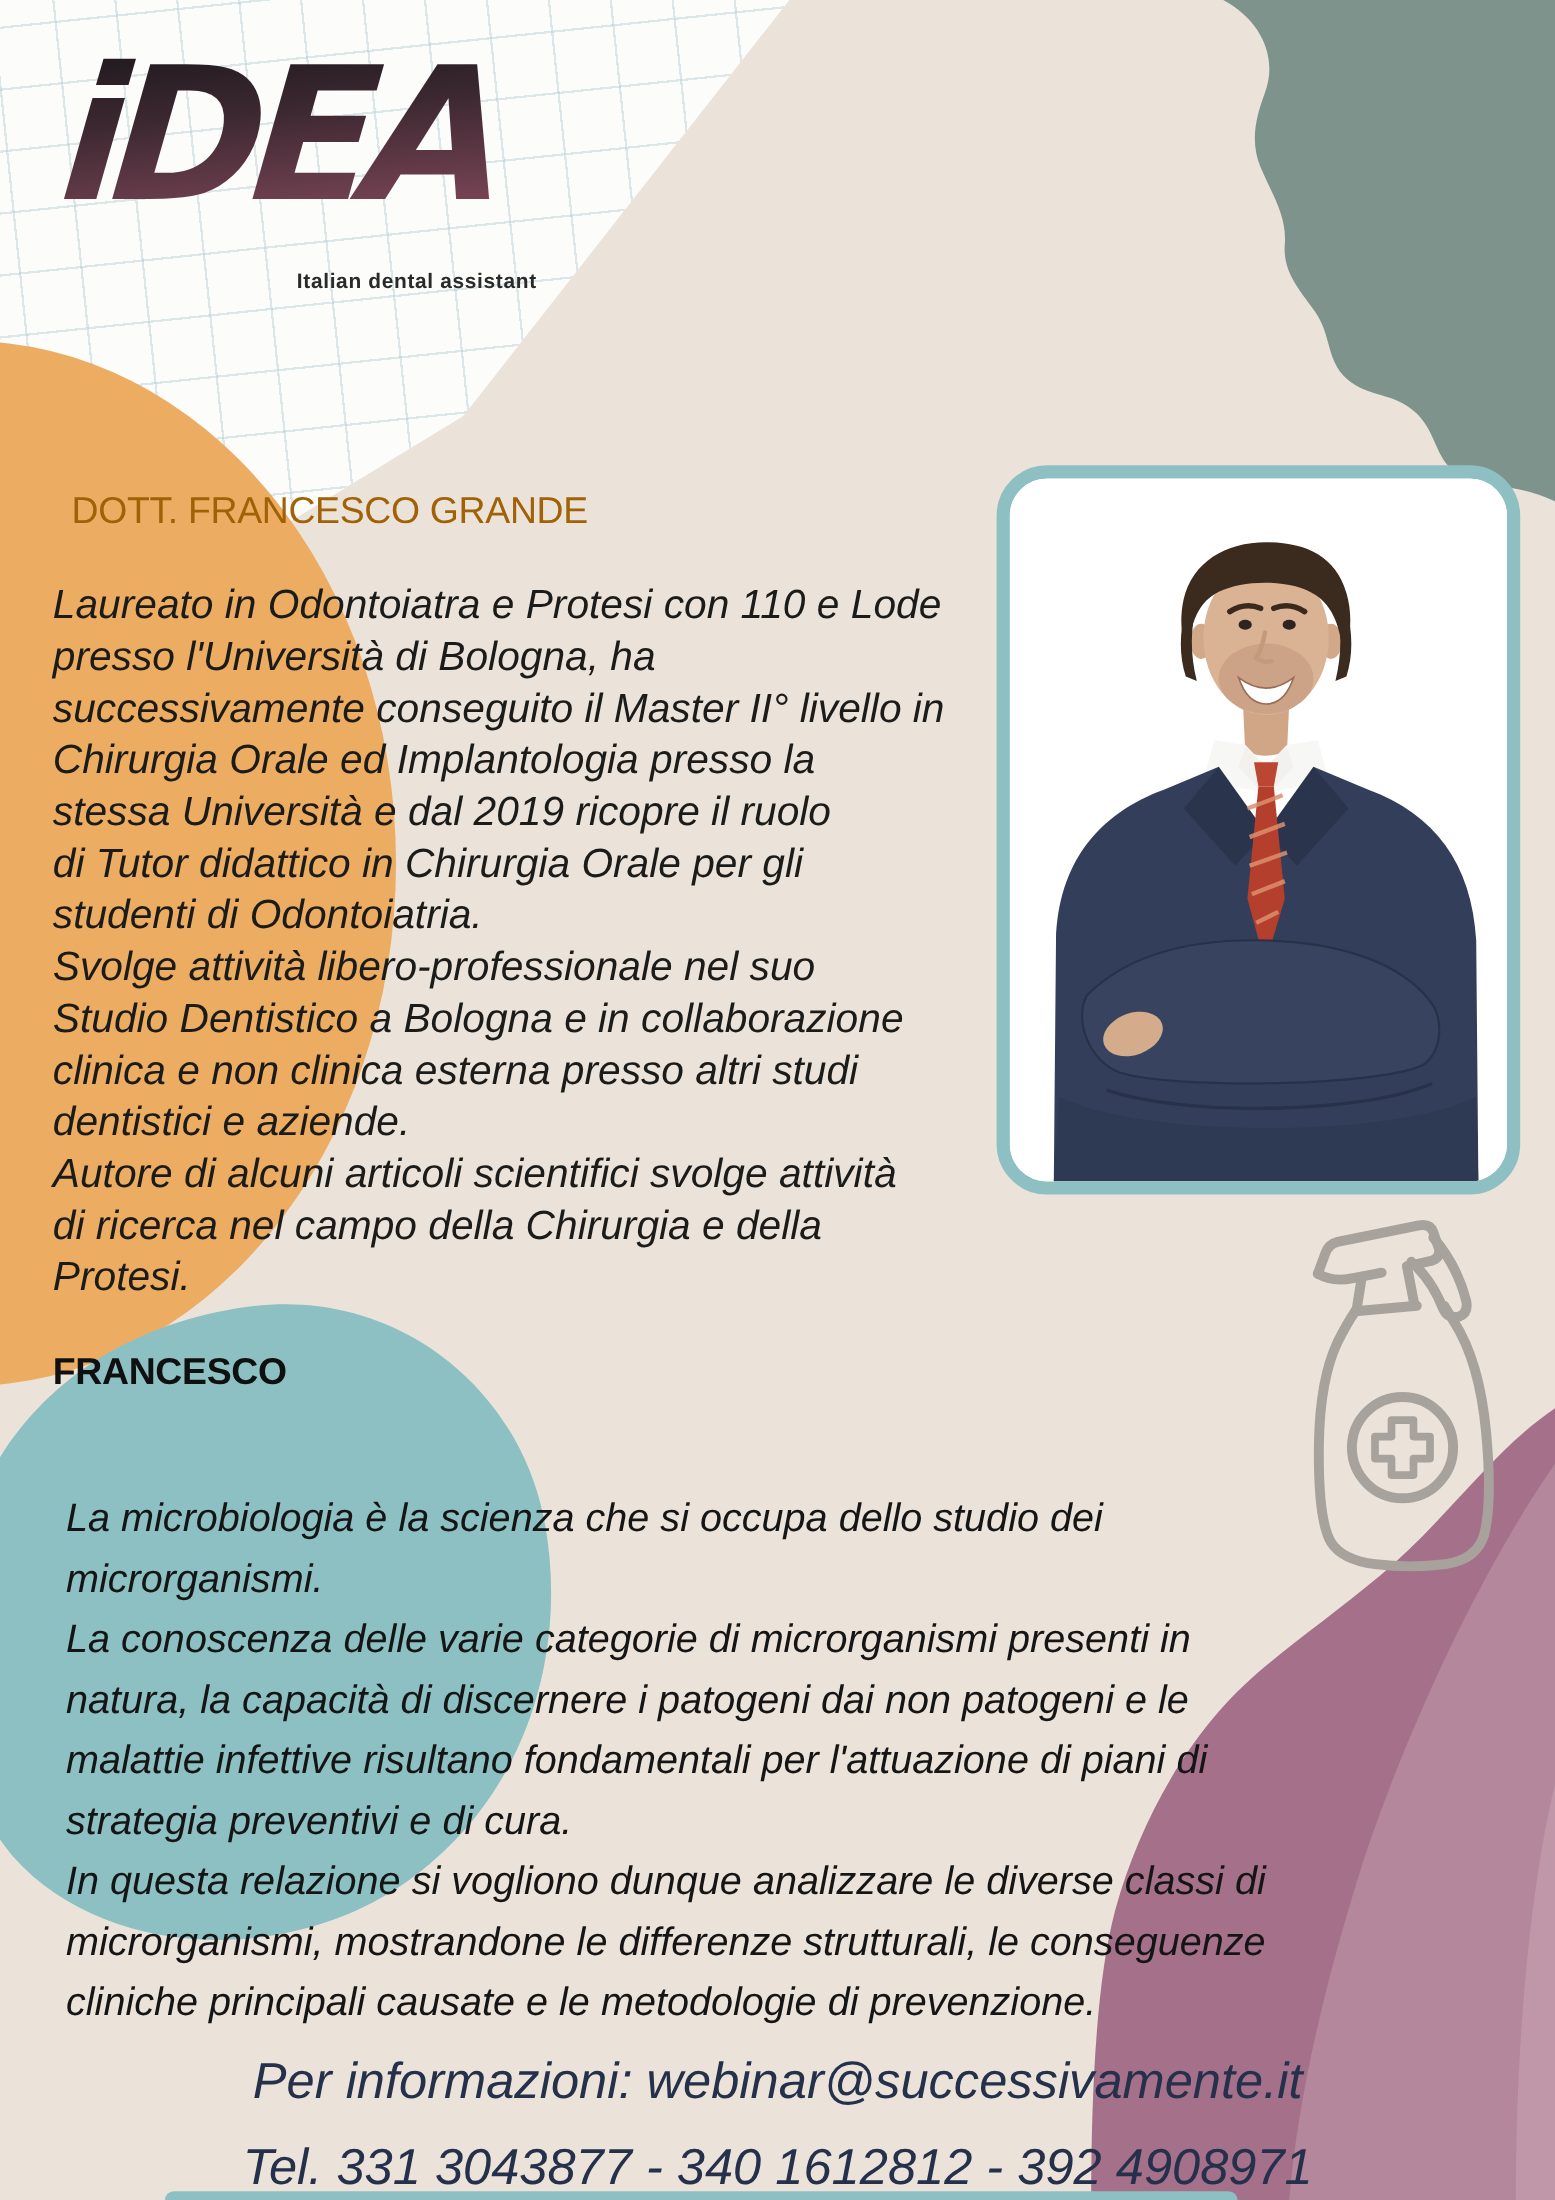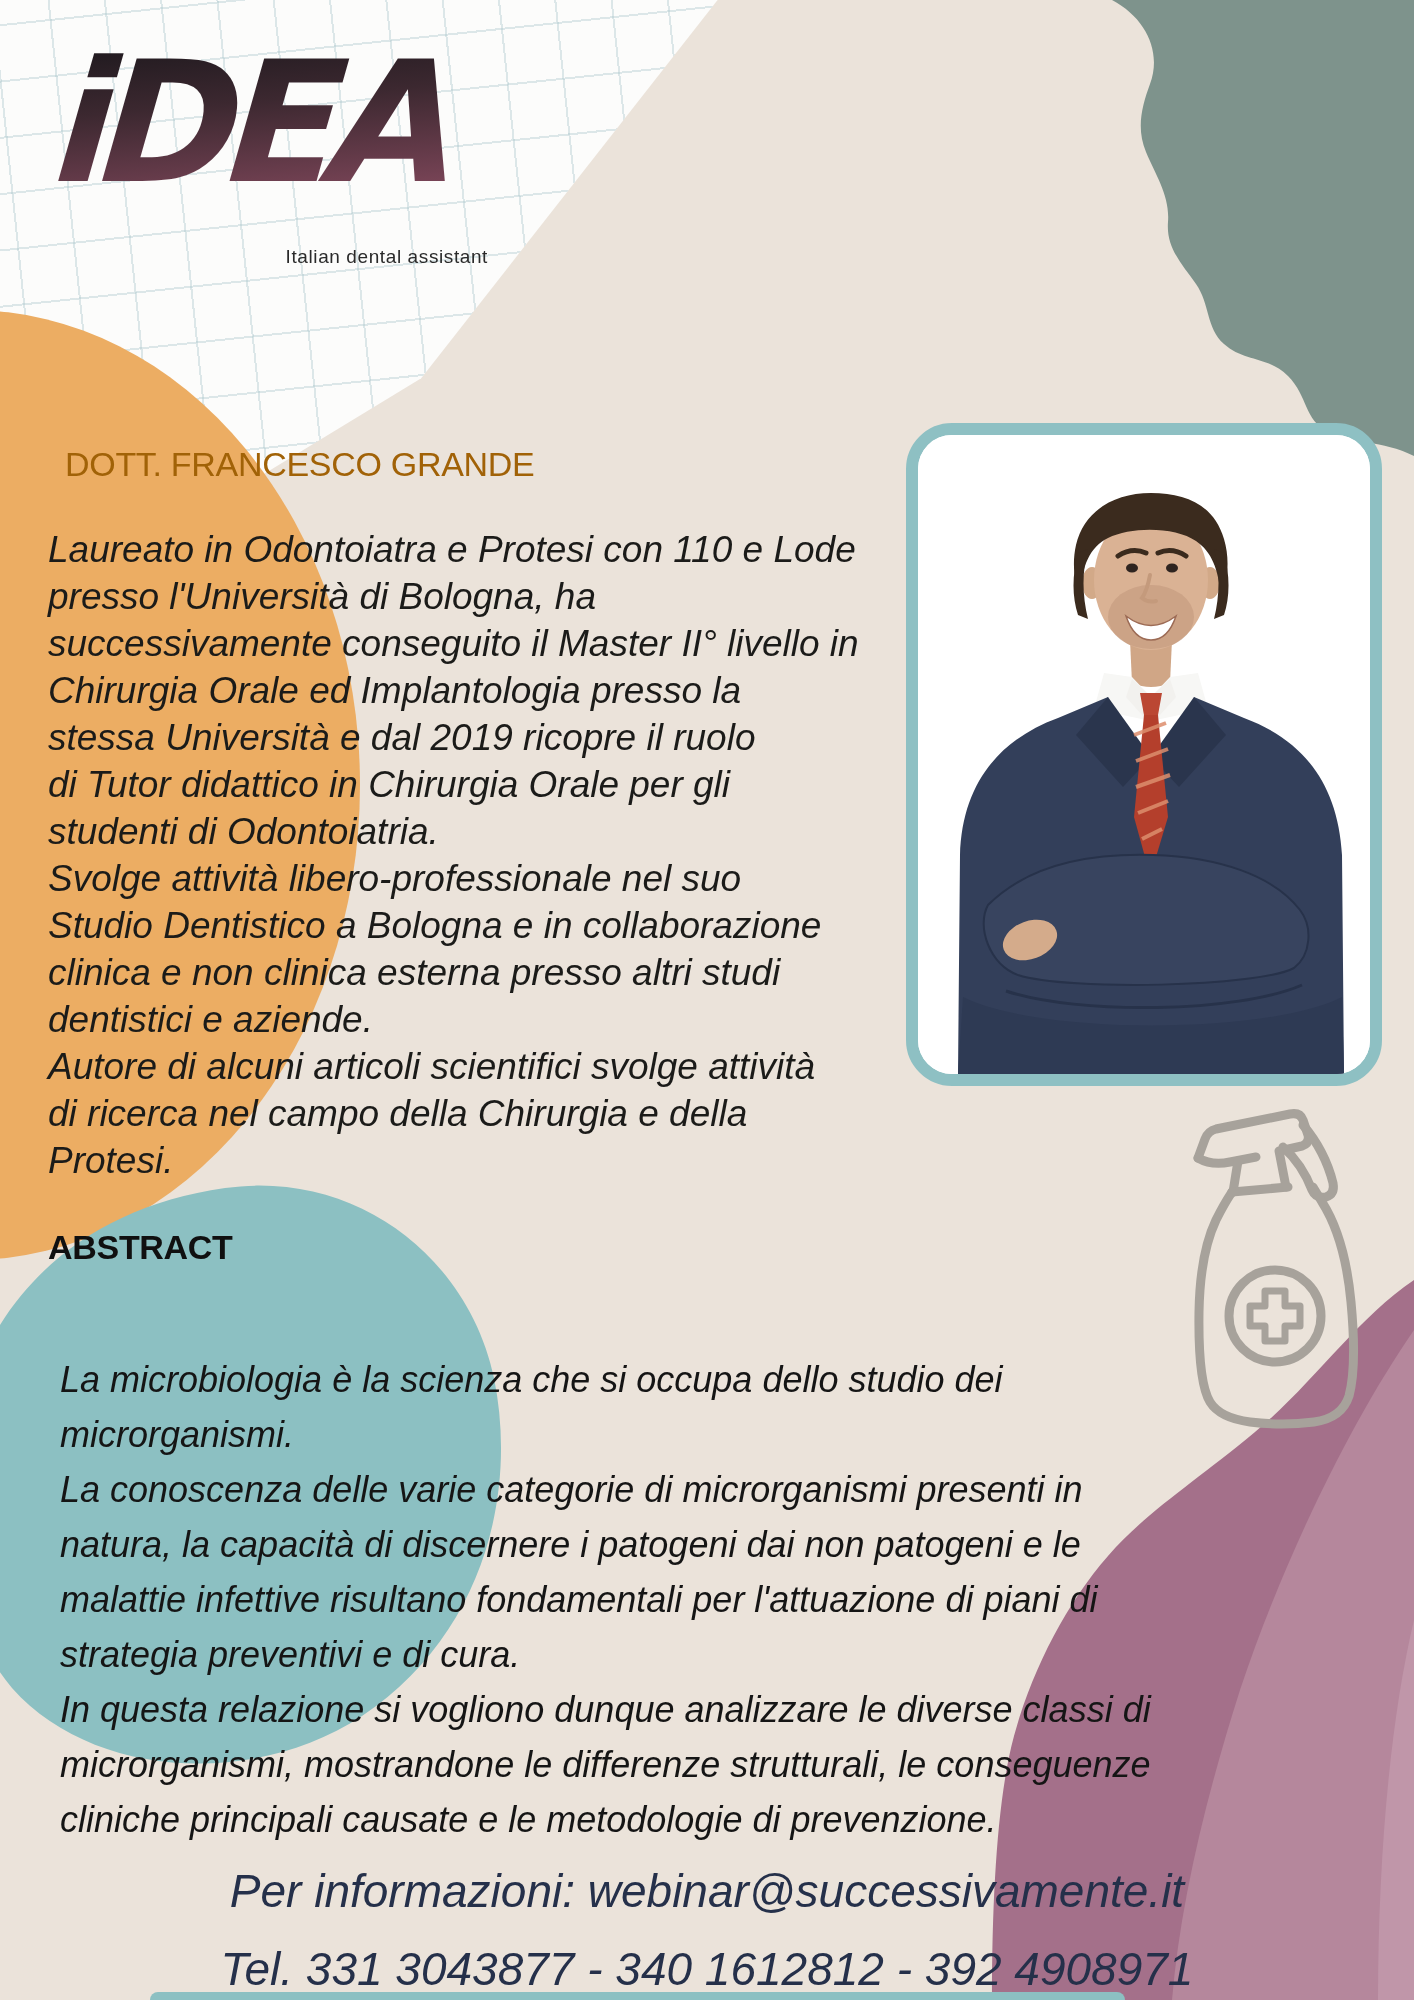--- a/index.html
+++ b/index.html
@@ -40,21 +40,21 @@
     font-family:"DejaVu Sans", sans-serif;
     font-weight:bold;font-style:italic;
     font-size:168px;line-height:190px;letter-spacing:-12px;
     transform:skewX(-5deg);
     background:linear-gradient(175deg,#201a1f 10%,#3c2830 40%,#7d4659 88%);
     -webkit-background-clip:text;background-clip:text;
     color:transparent;-webkit-text-fill-color:transparent;
   }
   .logo-tagline{
     position:absolute;left:150px;top:218px;width:280px;text-align:right;
-    font-size:19px;font-weight:400;letter-spacing:.6px;color:#2a2a2a;
+    font-size:19px;font-weight:700;letter-spacing:.6px;color:#2a2a2a;
   }
 
   .speaker-title{
     position:absolute;left:48px;top:428px;margin:17px;z-index:7;
     font-size:34px;font-weight:400;letter-spacing:-.3px;color:#a16207;
   }
   .bio{
     position:absolute;left:48px;top:526px;width:880px;margin:0;z-index:7;
     font-style:italic;font-size:37px;line-height:47px;color:#1b1b19;
     white-space:pre-line;
@@ -200,21 +200,21 @@
       <path d="M117,31 Q139,57 147,89 Q149,100 140,103 Q130,105 126,96 Q116,70 97,53"></path>
       <path d="M52,67 L47,98"></path>
       <path d="M93,57 L100,93"></path>
       <path d="M46,98 L102,93"></path>
       <path d="M46,98 Q38,110 30,126 Q14,160 13,218 Q12,288 24,308 Q34,324 64,328 Q96,332 128,328 Q156,324 163,302 Q171,272 165,208 Q159,144 136,108 Q130,98 127,93"></path>
       <circle cx="89" cy="222" r="46"></circle>
       <path stroke-width="7" d="M79,197 L99,197 L99,212 L114,212 L114,232 L99,232 L99,247 L79,247 L79,232 L64,232 L64,212 L79,212 Z"></path>
     </g>
   </svg>
 
-  <h2 class="abstract-heading">ABSTRACT</h2>
+  <h2 class="abstract-heading">FRANCESCO</h2>
   <p class="abstract-body">La microbiologia è la scienza che si occupa dello studio dei
 microrganismi.
 La conoscenza delle varie categorie di microrganismi presenti in
 natura, la capacità di discernere i patogeni dai non patogeni e le
 malattie infettive risultano fondamentali per l'attuazione di piani di
 strategia preventivi e di cura.
 In questa relazione si vogliono dunque analizzare le diverse classi di
 microrganismi, mostrandone le differenze strutturali, le conseguenze
 cliniche principali causate e le metodologie di prevenzione.</p>
 

